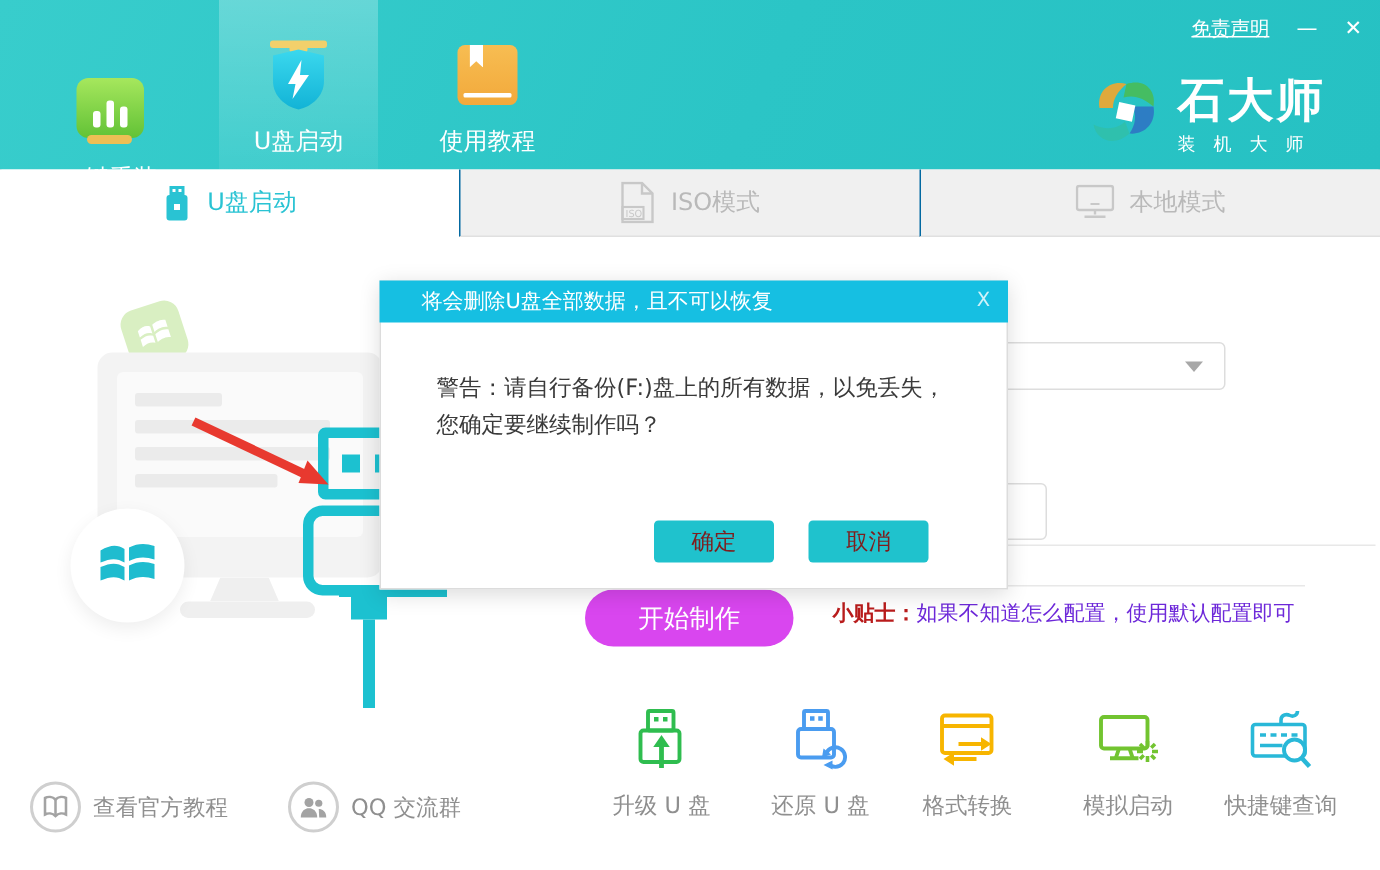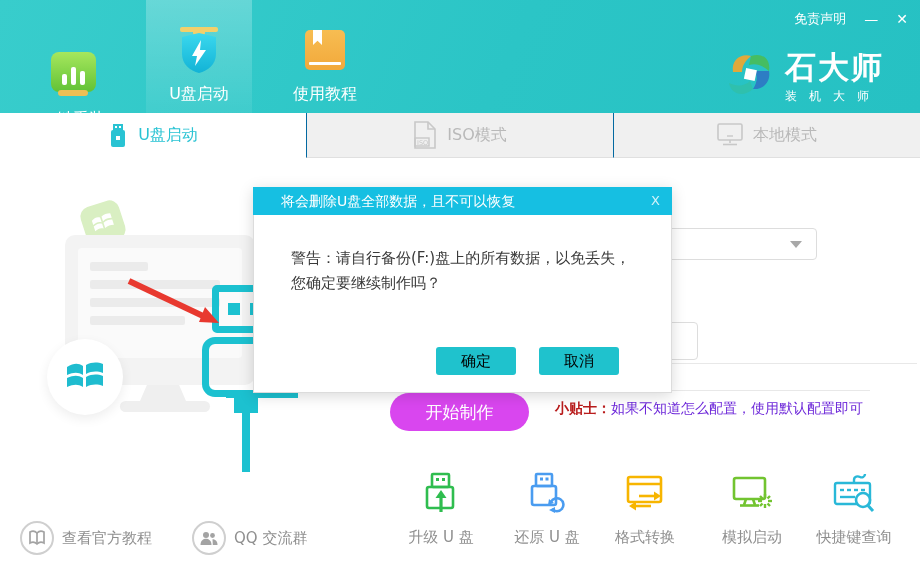--- a/index.html
+++ b/index.html
@@ -20,21 +20,21 @@
   .chart-base{width:30px;height:6px;border-radius:3px;background:#edbf55;margin-top:-2px;}
   .icon-shield{position:relative;width:44px;height:48px;}
   .shield-cap{position:absolute;left:3px;top:0;width:38px;height:5px;background:#f2d06b;border-radius:2px;}
   .shield-cap:after{content:"";position:absolute;left:13px;top:4px;width:12px;height:4px;background:#f2d06b;border-radius:0 0 2px 2px;}
   .icon-book{position:relative;width:40px;height:40px;border-radius:5px;background:linear-gradient(180deg,#f7bd52,#f2a93b);margin-top:3px;}
   .book-mark{position:absolute;left:8px;top:0;width:9px;height:15px;background:#fff;
              clip-path:polygon(0 0,100% 0,100% 100%,50% 72%,0 100%);}
   .book-pages{position:absolute;left:4px;right:4px;bottom:5px;height:3px;background:#fff;border-radius:1px;}
 
   .titlebar-right{position:absolute;top:10px;right:12px;display:flex;align-items:center;gap:18px;color:#fff;}
-  .disclaimer{font-size:13px;cursor:pointer;}
+  .disclaimer{font-size:13px;cursor:pointer;text-decoration:underline;}
   .win-btn{font-size:14px;cursor:pointer;line-height:18px;}
   .brand{position:absolute;top:50px;right:36px;display:flex;align-items:flex-start;gap:10px;}
   .brand-text{color:#fff;}
   .brand-name{font-size:31px;font-weight:bold;letter-spacing:2px;line-height:34px;}
   .brand-tagline{font-size:12px;letter-spacing:12px;margin-top:4px;white-space:nowrap;}
 
   
   .subnav{position:absolute;top:113px;left:0;right:0;height:45px;display:flex;}
   .subtab{flex:1;display:flex;align-items:center;justify-content:center;gap:10px;background:#f0f0f0;
           border-bottom:1px solid #e0e0e0;box-sizing:border-box;color:#b9b9b9;font-size:16px;cursor:pointer;}
@@ -85,21 +85,21 @@
   .footer-label{font-size:15px;color:#8f8f8f;white-space:nowrap;}
   .tool{position:absolute;top:313px;width:110px;display:flex;flex-direction:column;align-items:center;gap:11px;z-index:2;cursor:pointer;}
 
   
   .dialog{position:absolute;left:253px;top:29px;width:419px;height:206px;background:#fff;z-index:10;
           border:1px solid #dcdcdc;box-sizing:border-box;box-shadow:0 3px 14px rgba(0,0,0,.15);}
   .dialog-header{position:absolute;top:-1px;left:-1px;right:-1px;height:28px;background:#16bfe2;color:#fff;
                  font-size:14px;line-height:28px;padding:0 28px;}
   .dialog-close{position:absolute;right:12px;top:0;color:rgba(255,255,255,.8);font-size:13px;cursor:pointer;}
   .dialog-msg{position:absolute;left:37px;top:58px;width:352px;font-size:15px;line-height:25px;color:#3a3a3a;}
-  .dialog-btn{position:absolute;top:159px;width:80px;height:28px;background:#1fc2cd;color:#000000;border:none;
+  .dialog-btn{position:absolute;top:159px;width:80px;height:28px;background:#1fc2cd;color:#7f1d1d;border:none;
               border-radius:3px;font-size:15px;cursor:pointer;font-family:Liberation Serif, serif;}
   .btn-ok{left:182px;}
   .btn-cancel{left:285px;}
   .arrow-svg{position:absolute;left:115px;top:113px;z-index:20;pointer-events:none;}
 </style>
 </head>
 <body>
 
 <div class="app">
 

